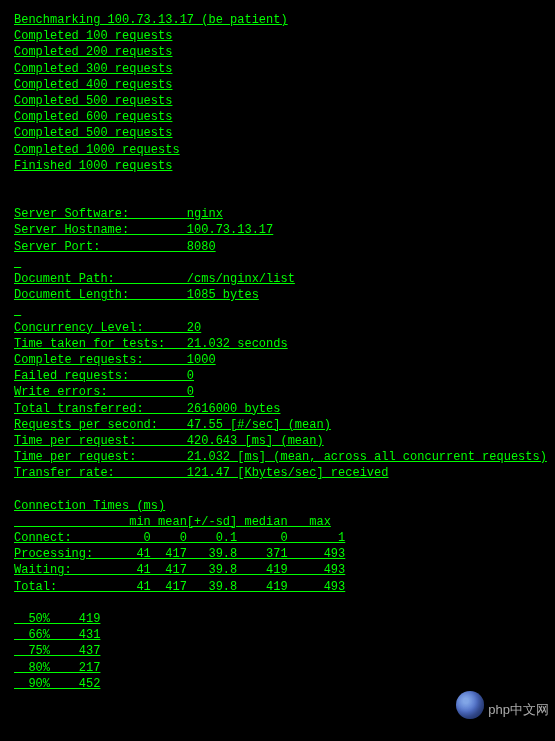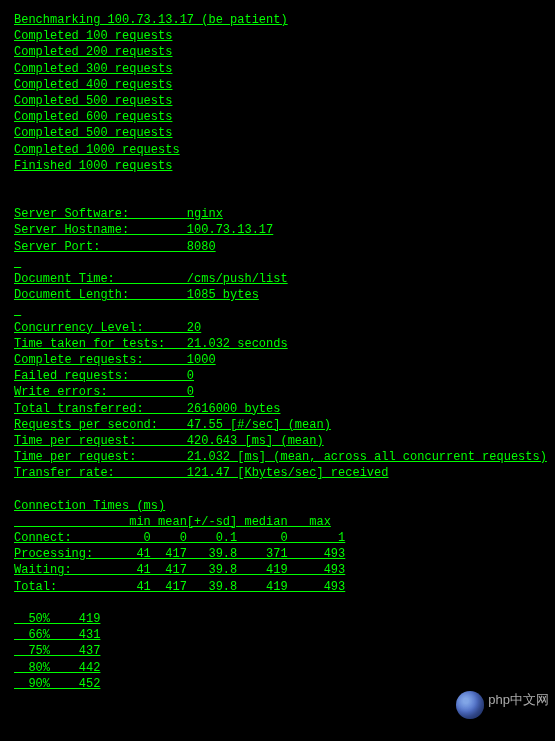--- a/index.html
+++ b/index.html
@@ -14,21 +14,21 @@
       height: 741px;
       overflow: hidden;
       position: relative;
     }
     .line { white-space: pre; }
     .watermark {
       position: absolute;
       right: 6px;
       bottom: 22px;
       display: flex;
-      align-items: flex-start;
+      align-items: flex-end;
       gap: 4px;
       opacity: 0.9;
     }
     .watermark .logo {
       width: 28px;
       height: 28px;
       border-radius: 50%;
       background: radial-gradient(circle at 35% 35%, #8fb7ff 10%, #5a7de0 45%, #2c4aa8 100%);
       box-shadow: inset -4px -4px 6px rgba(0,0,0,0.35);
     }
@@ -55,21 +55,21 @@
       <div class="line">Completed 1000 requests</div>
       <div class="line">Finished 1000 requests</div>
     </div>
   <div class="line">&nbsp;</div>
   <div class="line">&nbsp;</div>
   <div id="stats">
       <div class="line">Server Software:        nginx</div>
       <div class="line">Server Hostname:        100.73.13.17</div>
       <div class="line">Server Port:            8080</div>
       <div class="line">&nbsp;</div>
-      <div class="line">Document Time:          /cms/push/list</div>
+      <div class="line">Document Path:          /cms/nginx/list</div>
       <div class="line">Document Length:        1085 bytes</div>
       <div class="line">&nbsp;</div>
       <div class="line">Concurrency Level:      20</div>
       <div class="line">Time taken for tests:   21.032 seconds</div>
       <div class="line">Complete requests:      1000</div>
       <div class="line">Failed requests:        0</div>
       <div class="line">Write errors:           0</div>
       <div class="line">Total transferred:      2616000 bytes</div>
       <div class="line">Requests per second:    47.55 [#/sec] (mean)</div>
       <div class="line">Time per request:       420.643 [ms] (mean)</div>
@@ -83,21 +83,21 @@
       <div class="line">Connect:          0    0    0.1      0       1</div>
       <div class="line">Processing:      41  417   39.8    371     493</div>
       <div class="line">Waiting:         41  417   39.8    419     493</div>
       <div class="line">Total:           41  417   39.8    419     493</div>
     </div>
   <div class="line">&nbsp;</div>
   <div id="percentiles">
       <div class="line">  50%    419</div>
       <div class="line">  66%    431</div>
       <div class="line">  75%    437</div>
-      <div class="line">  80%    442</div>
+      <div class="line">  80%    217</div>
       <div class="line">  90%    452</div>
     </div>
 </div>
 
 <div class="watermark">
   <div class="logo"></div>
   <div class="text">php中文网</div>
 </div>
 
 </body></html>

